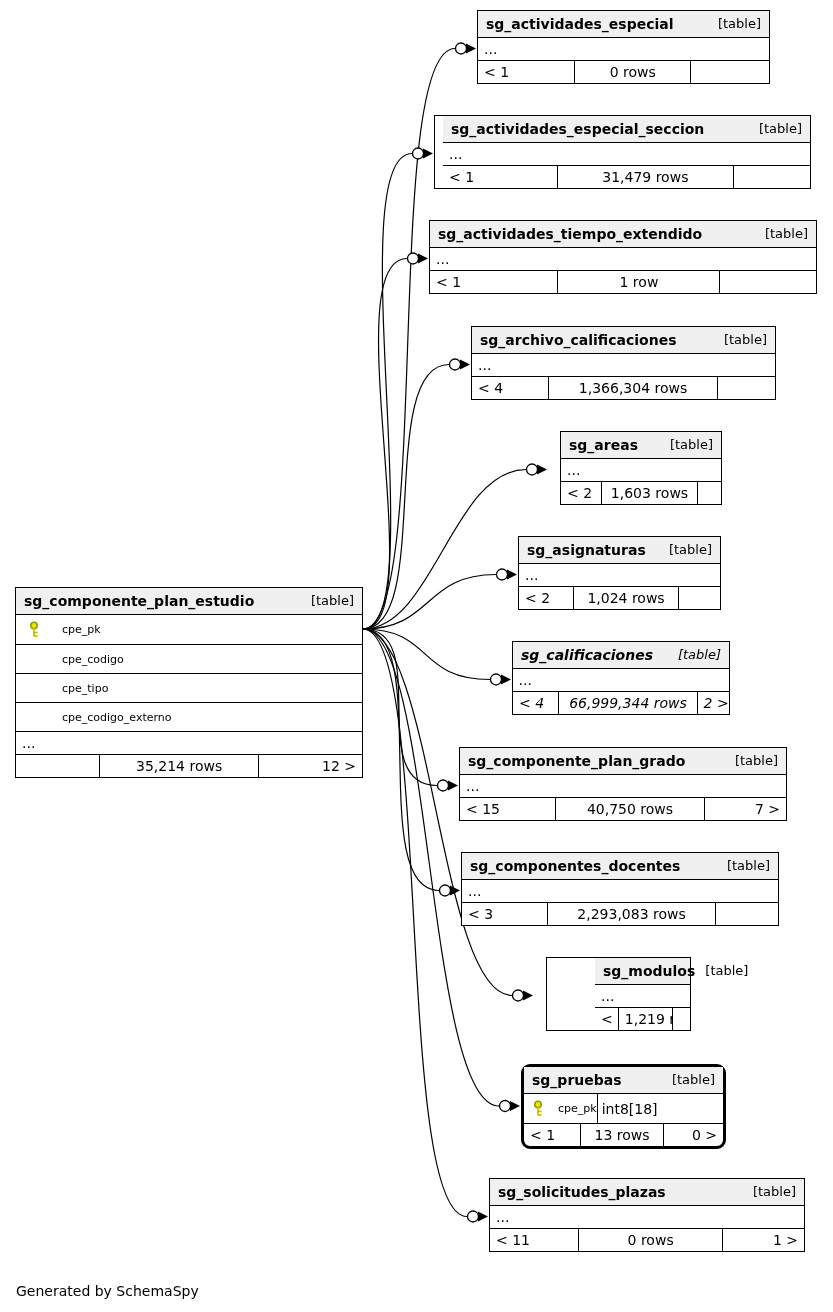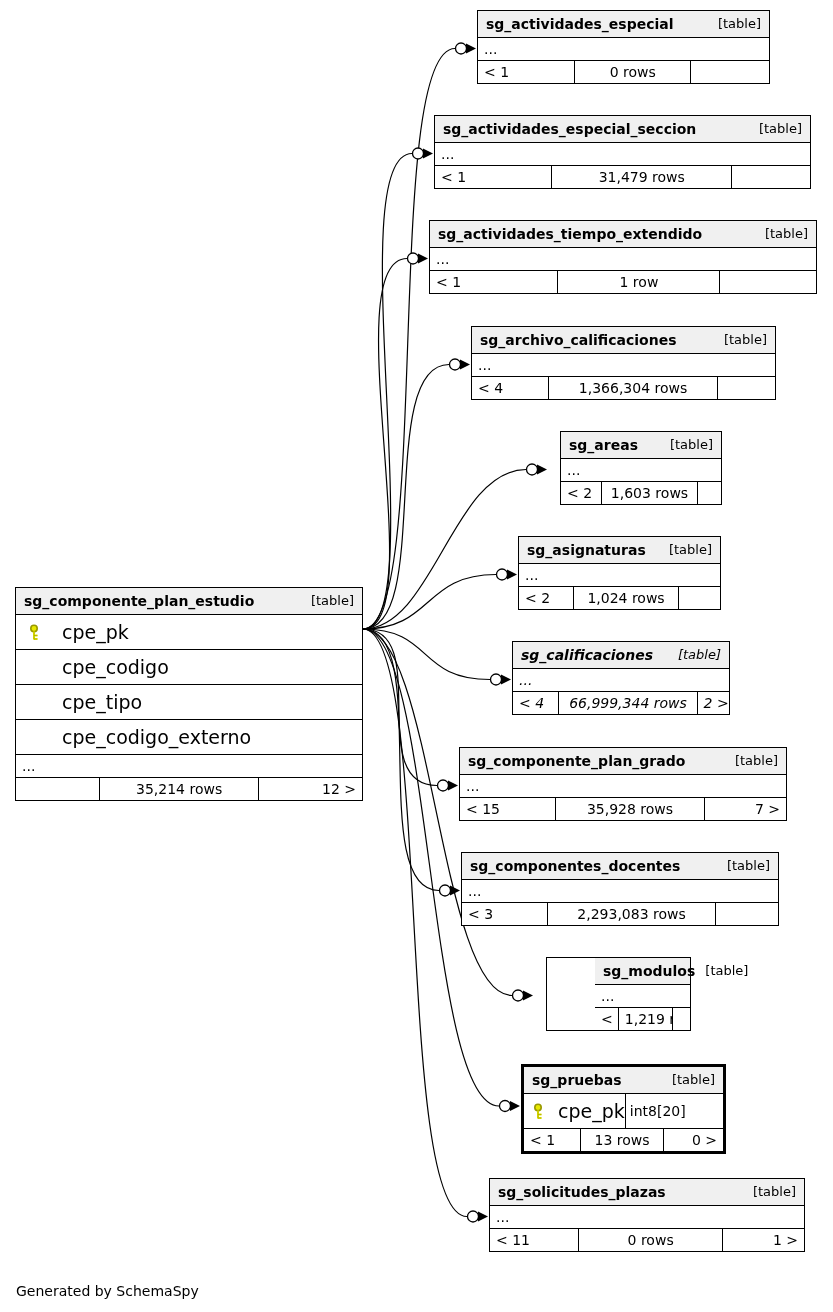--- a/index.html
+++ b/index.html
@@ -18,37 +18,37 @@
   .erow { padding: 3px 6px; font-size: 14px; border-bottom: 1px solid #000; }
   .frow { display: grid; }
   .frow span { padding: 3px 6px; font-size: 14px; white-space: nowrap; overflow: hidden; }
   .fl { text-align: left; }
   .fc { text-align: center; border-left: 1px solid #000; }
   .fr { text-align: right; border-left: 1px solid #000; }
 
   .fieldrow { display: flex; align-items: center; border-bottom: 1px solid #000;
     padding: 6px 0; min-height: 29px; }
   .kc { width: 46px; flex: 0 0 46px; display: flex; align-items: center; padding-left: 12px; }
-  .fname { font-size: 19px; }
+  .fname { font-size: 11px; }
   .ftype { margin-left: auto; border-left: 1px solid #000; padding: 6px 4px; margin: -6px 0;
     font-size: 14px; align-self: stretch; display: flex; align-items: center; }
 
   
   #tmain { left: 15px;  top: 587px;  width: 348px; }
   #t0    { left: 477px; top: 10px;   width: 293px; }
-  #t1    { left: 434px; top: 115px;  width: 377px; }
+  #t1    { left: 434px; top: 115px;  width: 377px; padding-left: 8px; }
   #t2    { left: 429px; top: 220px;  width: 388px; }
   #t3    { left: 471px; top: 326px;  width: 305px; }
   #t4    { left: 560px; top: 431px;  width: 162px; }
   #t5    { left: 518px; top: 536px;  width: 203px; }
   #t6    { left: 512px; top: 641px;  width: 218px; font-style: italic; }
   #t7    { left: 459px; top: 747px;  width: 328px; }
   #t8    { left: 461px; top: 852px;  width: 318px; }
   #t9    { left: 546px; top: 957px;  width: 145px; padding-left: 48px; }
-  #t10   { left: 521px; top: 1064px; width: 205px; border-width: 3px; }
+  #t10   { left: 521px; top: 1064px; width: 205px; border-width: 3px; border-radius: 9px; }
   #t11   { left: 489px; top: 1178px; width: 316px; }
 
   
   #tmain .frow { grid-template-columns: 24% 46% 30%; }
   #t0  .frow { grid-template-columns: 33% 40% 27%; }
   #t1  .frow { grid-template-columns: 31% 48% 21%; }
   #t2  .frow { grid-template-columns: 33% 42% 25%; }
   #t3  .frow { grid-template-columns: 25% 56% 19%; }
   #t4  .frow { grid-template-columns: 25% 60% 15%; }
   #t5  .frow { grid-template-columns: 27% 52% 21%; }
@@ -230,21 +230,21 @@
 </div>
 
 <div class="tbl" id="t7">
   <div class="hdr">
     <span class="tname">sg_componente_plan_grado</span>
     <span class="ttag">[table]</span>
   </div>
   <div class="erow">...</div>
   <div class="frow">
     <span class="fl">&lt; 15</span>
-    <span class="fc">35,928 rows</span>
+    <span class="fc">40,750 rows</span>
     <span class="fr">7 &gt;</span>
   </div>
 </div>
 
 <div class="tbl" id="t8">
   <div class="hdr">
     <span class="tname">sg_componentes_docentes</span>
     <span class="ttag">[table]</span>
   </div>
   <div class="erow">...</div>
@@ -275,21 +275,21 @@
   </div>
   <div class="fieldrow">
     <span class="kc" style="flex:0 0 34px;width:34px;padding-left:8px;">
       <svg width="12" height="17" viewBox="0 0 12 17">
           <circle cx="6" cy="4.5" r="3.2" fill="#e8e800" stroke="#999900" stroke-width="1.6"></circle>
           <path d="M6 7.5 L6 15.5 M6 11.5 L9.5 11.5 M6 15 L9.5 15" stroke="#e8e800" stroke-width="2" fill="none"></path>
           <path d="M6 7.5 L6 15.5 M6 11.5 L9.5 11.5 M6 15 L9.5 15" stroke="#999900" stroke-width="0.6" fill="none"></path>
         </svg>
     </span>
     <span class="fname">cpe_pk</span>
-    <span class="ftype">int8[20]</span>
+    <span class="ftype">int8[18]</span>
   </div>
   <div class="frow">
     <span class="fl">&lt; 1</span>
     <span class="fc">13 rows</span>
     <span class="fr">0 &gt;</span>
   </div>
 </div>
 
 <div class="tbl" id="t11">
   <div class="hdr">

